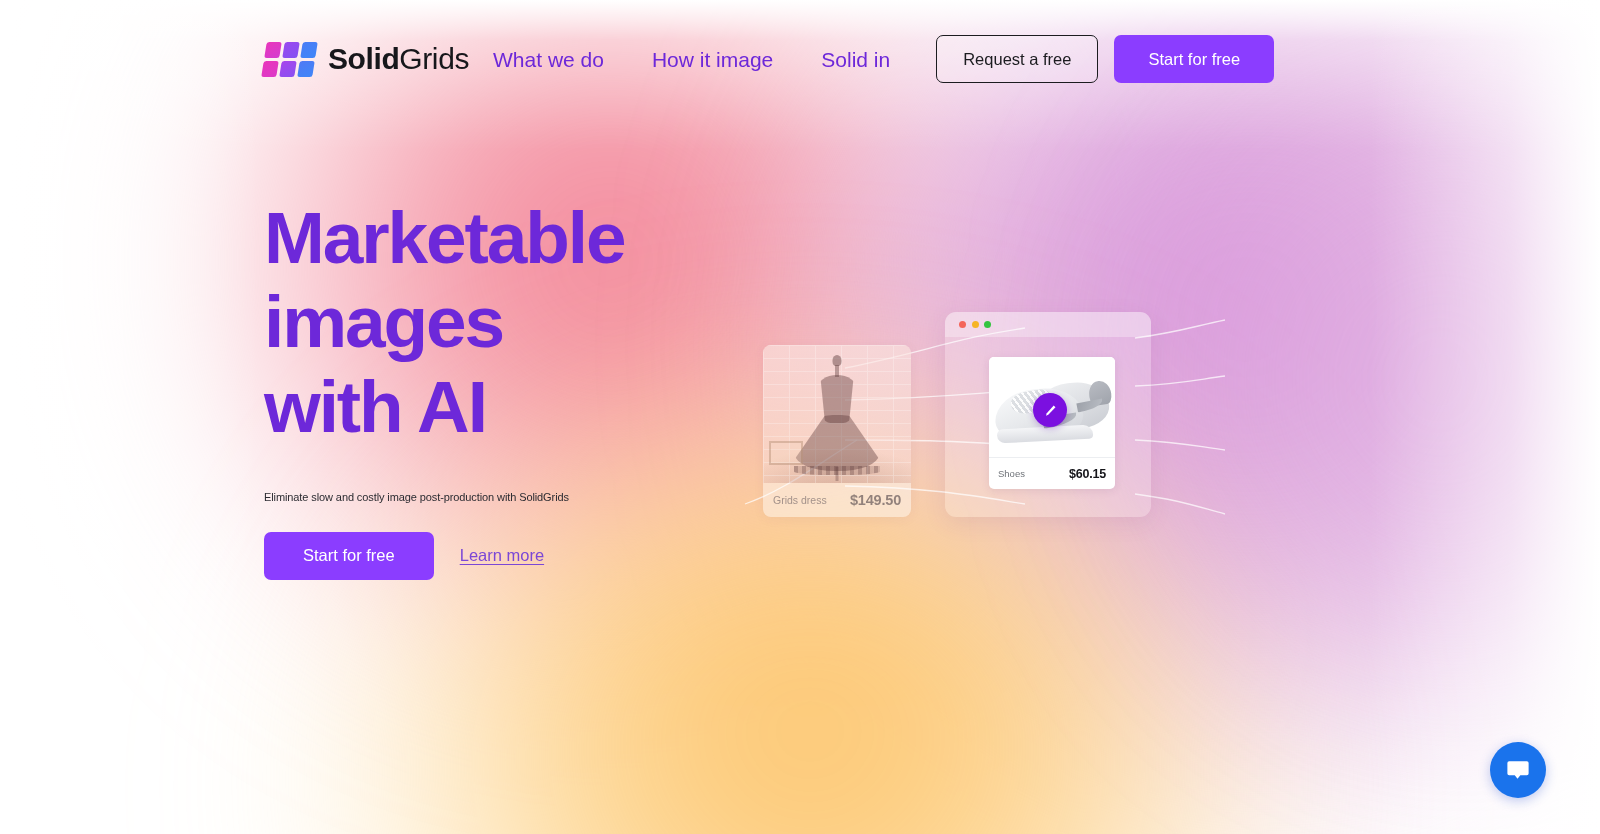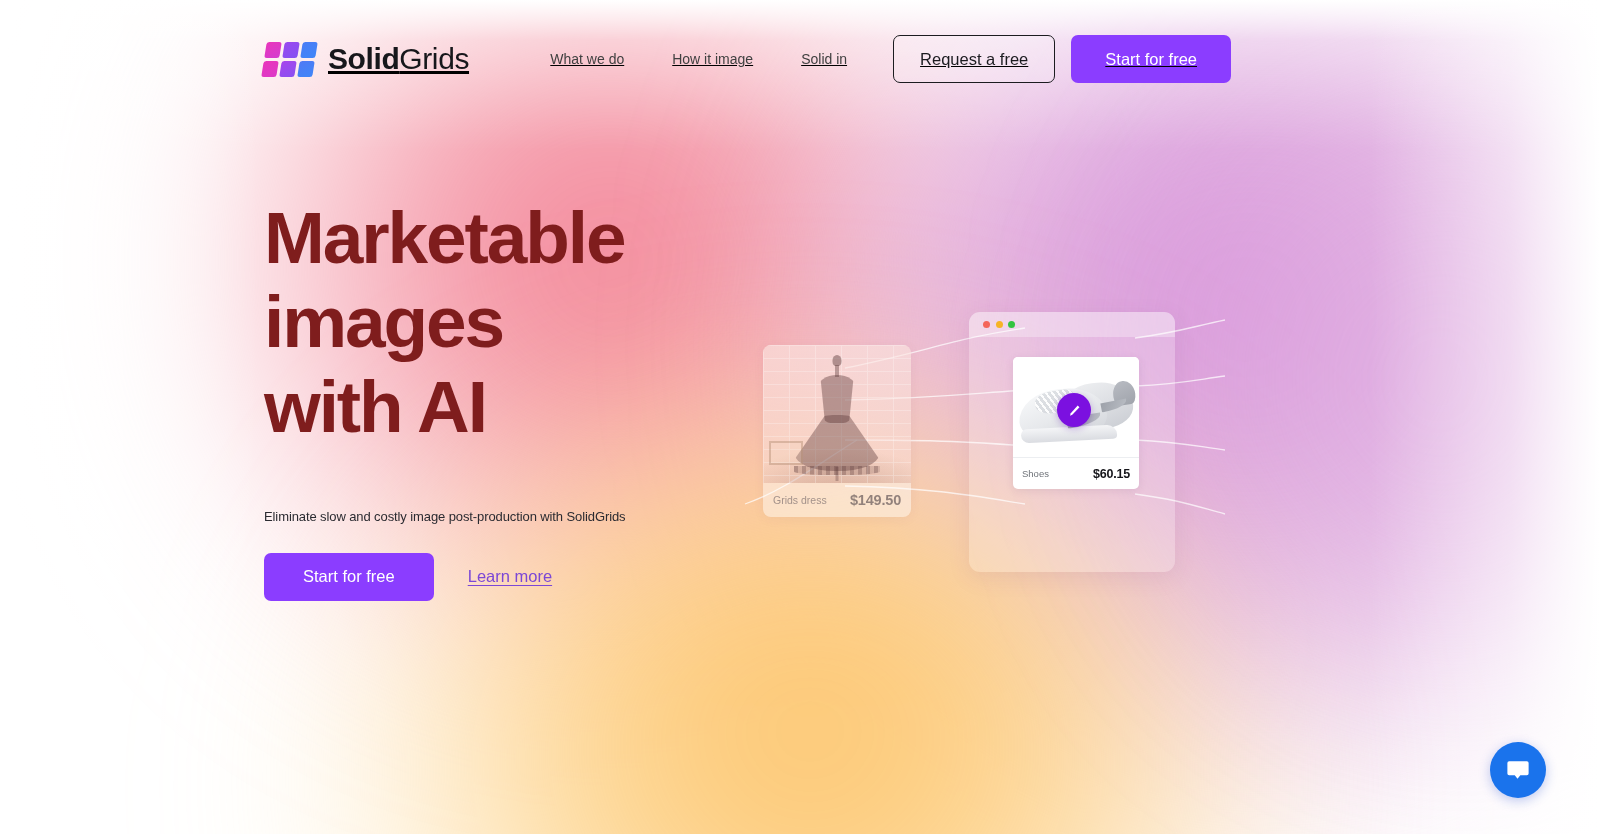--- a/index.html
+++ b/index.html
@@ -52,21 +52,20 @@
       linear-gradient(to left,   #fff 0px, rgba(255,255,255,0.45) 90px,  rgba(255,255,255,0) 230px),
       linear-gradient(to bottom, #fff 0px, rgba(255,255,255,0.35) 40px,  rgba(255,255,255,0) 150px);
   }
 
   
   header.topbar {
     position:absolute; left:0; top:0; width:1495px; height:118px;
     display:flex; align-items:center;
     padding:0 264px;
     z-index:20;
-    text-decoration:underline;
   }
   .brand { display:flex; align-items:center; gap:13px; cursor:pointer; }
   .logo-grid {
     display:grid;
     grid-template-columns:repeat(3, 15px);
     grid-template-rows:repeat(2, 16px);
     gap:3px 3px;
     transform:skewX(-9deg);
   }
   .logo-cell { border-radius:2.5px; }
@@ -79,21 +78,21 @@
 
   .brand-word { font-size:30px; letter-spacing:-0.4px; white-space:nowrap; color:#17171b; }
   .brand-word .b-solid { font-weight:700; }
   .brand-word .b-grids { font-weight:400; }
 
   nav.mainnav {
     margin-left:auto;
     display:flex; align-items:center; gap:0;
   }
   .nav-link {
-    font-size:14px; color:#404040;
+    font-size:21px; color:#6d28d9;
     padding:0 24px; line-height:1; cursor:pointer;
     text-decoration:none; white-space:nowrap;
   }
   .btn {
     border:none; cursor:pointer; white-space:nowrap;
     font-family:"Liberation Sans", sans-serif;
   }
   .btn-outline {
     margin-left:22px;
     height:48px; padding:0 26px;
@@ -113,39 +112,39 @@
   
   .hero {
     position:absolute; left:264px; top:196px; z-index:15;
     width:560px;
   }
   h1.hero-title {
     font-size:73px;
     font-weight:700;
     line-height:1.155;
     letter-spacing:-2.1px;
-    color:#7f1d1d;
+    color:#6d28d9;
   }
   h1.hero-title span { display:block; }
   p.hero-sub {
-    margin-top:60px;
-    font-size:13px;
+    margin-top:42px;
+    font-size:11px;
     color:#2b2b31;
     letter-spacing:-0.1px;
     white-space:nowrap;
   }
   .hero-cta { margin-top:29px; display:flex; align-items:center; }
   .btn-hero {
     height:48px; padding:0 39px;
     border-radius:7px;
     background:#8b3dff; color:#fff;
     font-size:16.5px;
   }
   .link-learn {
-    margin-left:34px;
+    margin-left:26px;
     font-size:16.5px;
     color:#7b47d6;
     text-decoration:underline;
     text-underline-offset:3px;
     cursor:pointer;
   }
 
   
   .artwork {
     position:absolute; left:745px; top:300px;
@@ -222,26 +221,25 @@
     display:flex; align-items:center; justify-content:space-between;
     padding:0 10px;
     background:rgba(255,255,255,0.30);
   }
   .cl-name { font-size:10.5px; color:rgba(80,70,78,0.52); }
   .cl-price { font-size:14.5px; font-weight:700; color:rgba(70,58,64,0.58); letter-spacing:-0.2px; }
 
   
   .browser {
     position:absolute; left:200px; top:12px;
-    width:206px; height:260px;
+    width:206px; height:205px;
     border-radius:11px;
     background:rgba(255,255,255,0.22);
     overflow:hidden;
     box-shadow:0 6px 22px rgba(130,70,140,0.10);
-    margin-left:24px;
   }
   .browser-bar {
     height:25px;
     background:rgba(255,255,255,0.30);
     display:flex; align-items:center; gap:5.5px;
     padding-left:14px;
   }
   .dot { width:7px; height:7px; border-radius:50%; }
   .dot-r { background:#f4655a; }
   .dot-y { background:#f6b425; }

